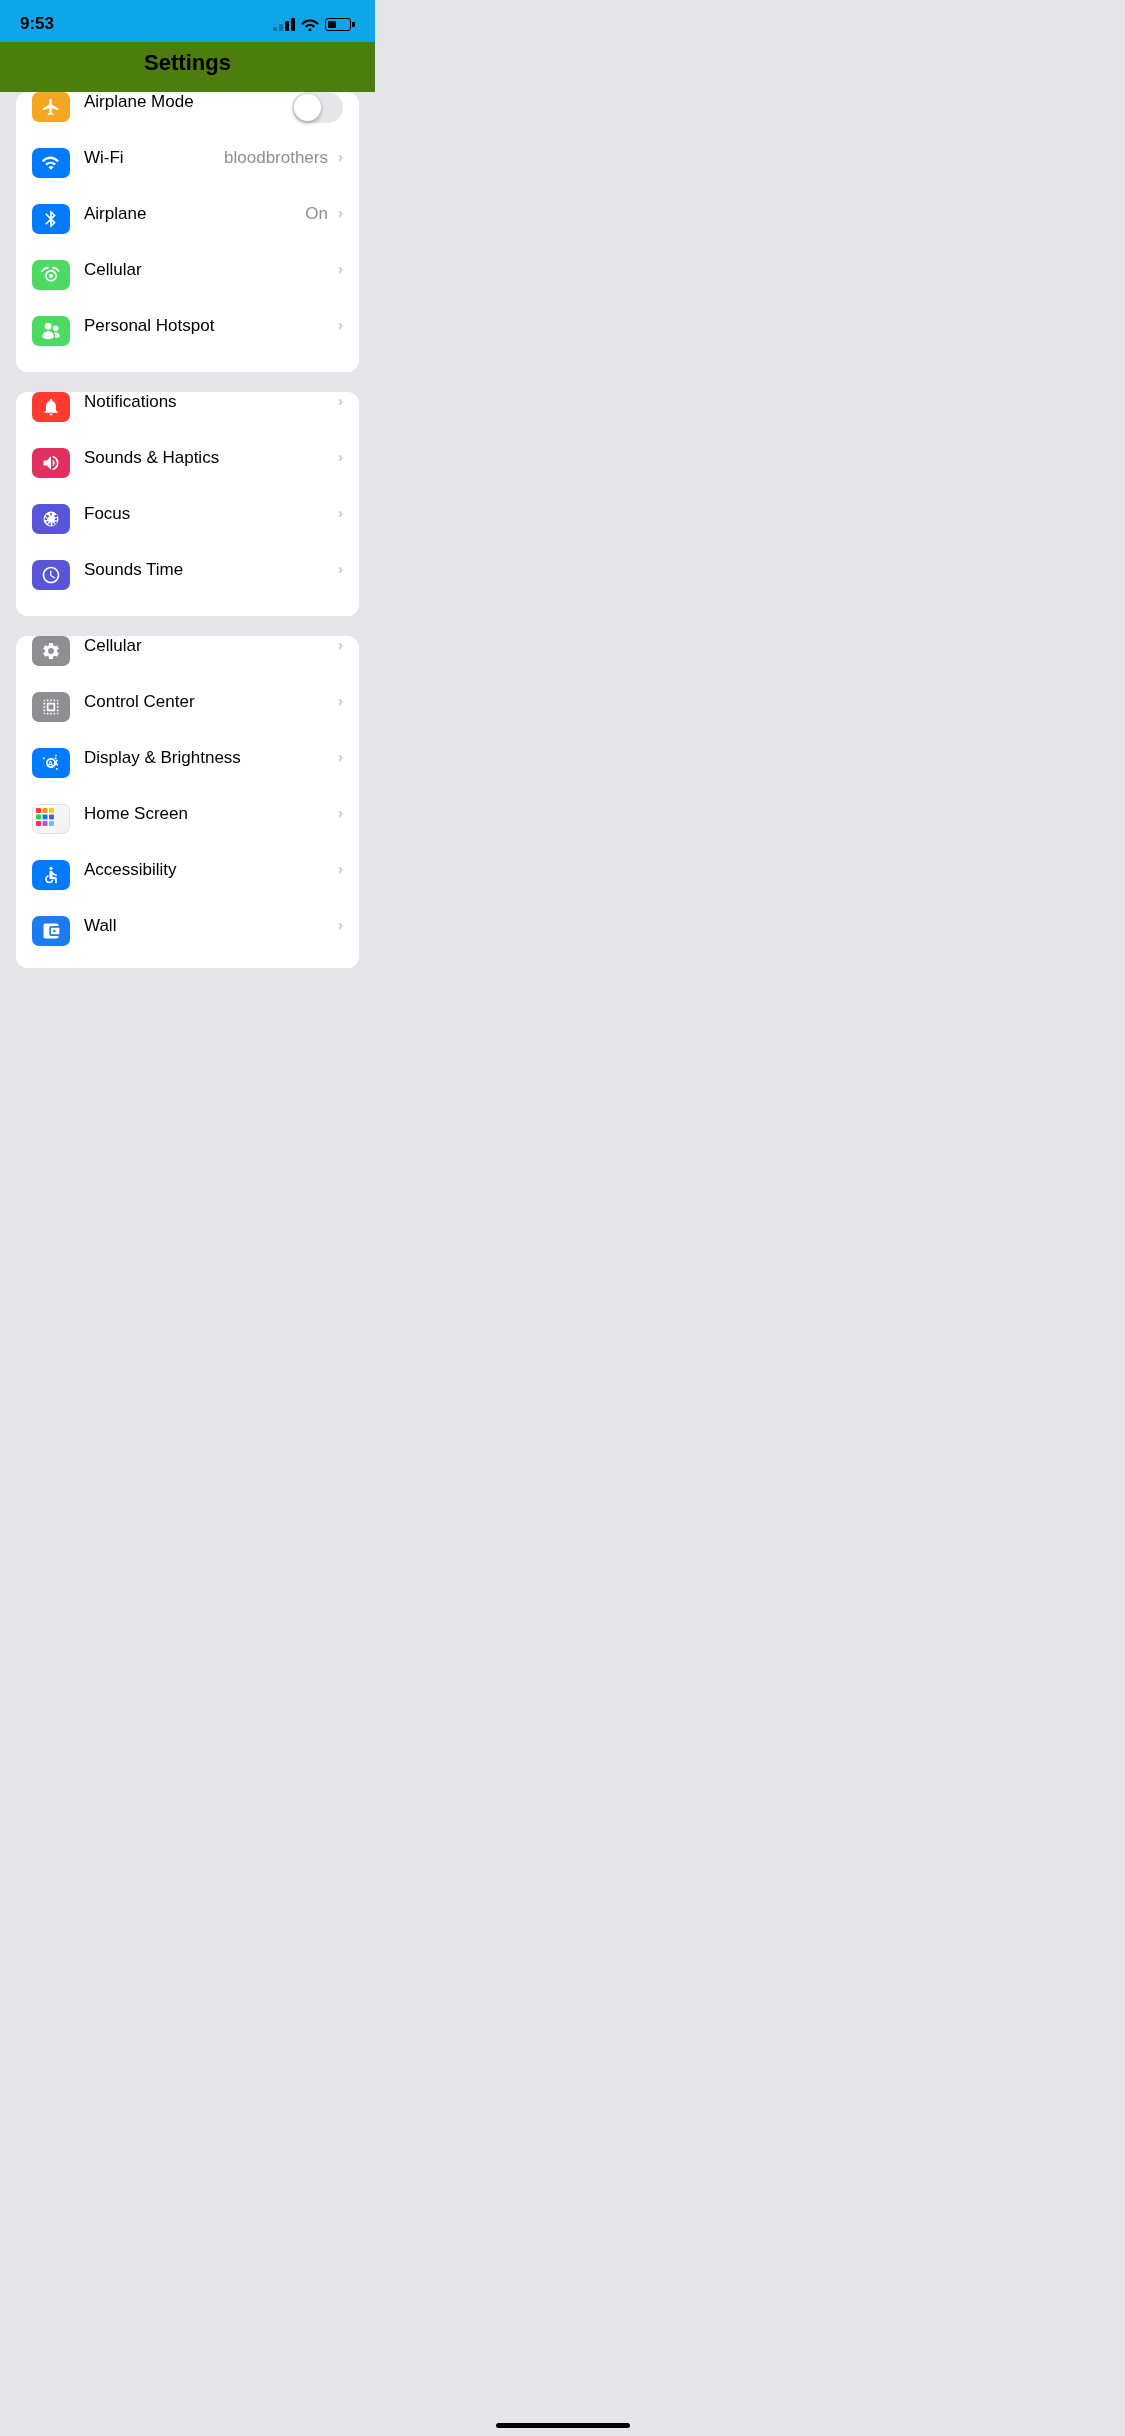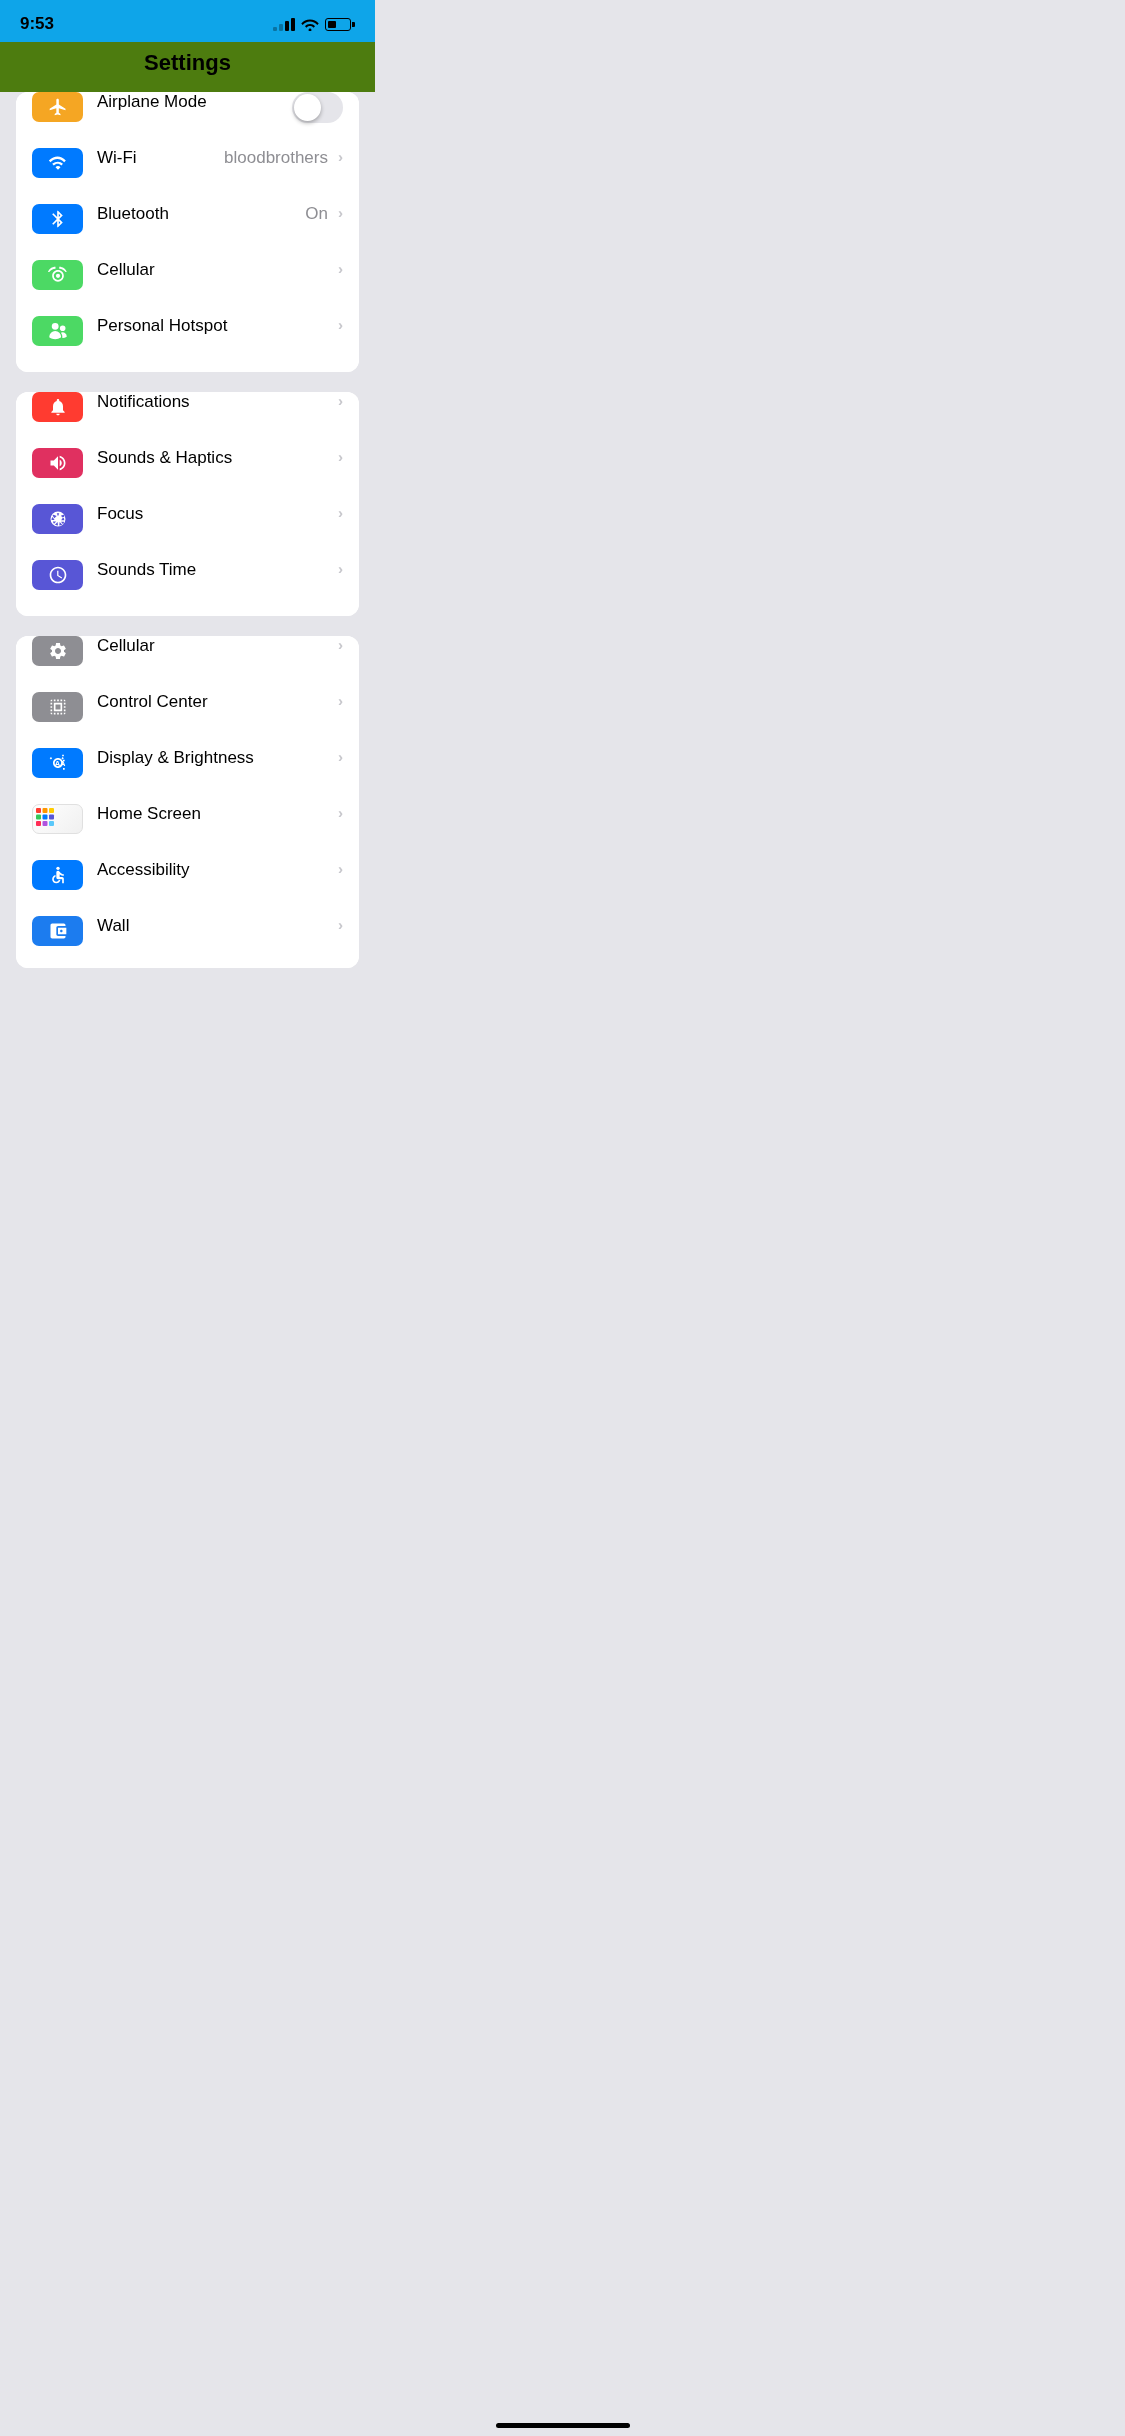--- a/index.html
+++ b/index.html
@@ -117,21 +117,21 @@
       content: '';
       position: absolute;
       bottom: 0;
       left: 60px;
       right: 0;
       height: 0.5px;
       background: #c6c6c8;
     }
 
     .row-icon {
-      width: 51px;
+      width: 38px;
       height: 30px;
       border-radius: 7px;
       display: flex;
       align-items: center;
       justify-content: center;
       margin-right: 14px;
       flex-shrink: 0;
     }
 
     .row-label {
@@ -264,21 +264,21 @@
     <span class="row-value">bloodbrothers</span>
     <span class="chevron">›</span>
   </div>
 
   <div class="settings-row">
     <div class="row-icon icon-blue-bt">
       <svg class="icon-svg" viewBox="0 0 24 24">
         <path d="M17.71 7.71L12 2h-1v7.59L6.41 5 5 6.41 10.59 12 5 17.59 6.41 19 11 14.41V22h1l5.71-5.71-4.3-4.29 4.3-4.29zM13 5.83l1.88 1.88L13 9.59V5.83zm1.88 10.46L13 18.17v-3.76l1.88 1.88z"></path>
       </svg>
     </div>
-    <span class="row-label">Bluetooth</span>
+    <span class="row-label">Airplane</span>
     <span class="row-value">On</span>
     <span class="chevron">›</span>
   </div>
 
   <div class="settings-row">
     <div class="row-icon icon-green-cell">
       <svg class="icon-svg" viewBox="0 0 24 24">
         <path d="M1.5 8.5C3.2 6.2 5.9 4.5 9 4.5V2C4.7 2 1 4.6 0 8.5h1.5zM22.5 8.5C21.5 4.6 17.8 2 13.5 2v2.5c3.1 0 5.8 1.7 7.5 4zM12 6c-3.9 0-7 3.1-7 7s3.1 7 7 7 7-3.1 7-7-3.1-7-7-7zm0 12c-2.8 0-5-2.2-5-5s2.2-5 5-5 5 2.2 5 5-2.2 5-5 5z"></path>
         <circle cx="12" cy="13" r="2.5"></circle>
       </svg>

